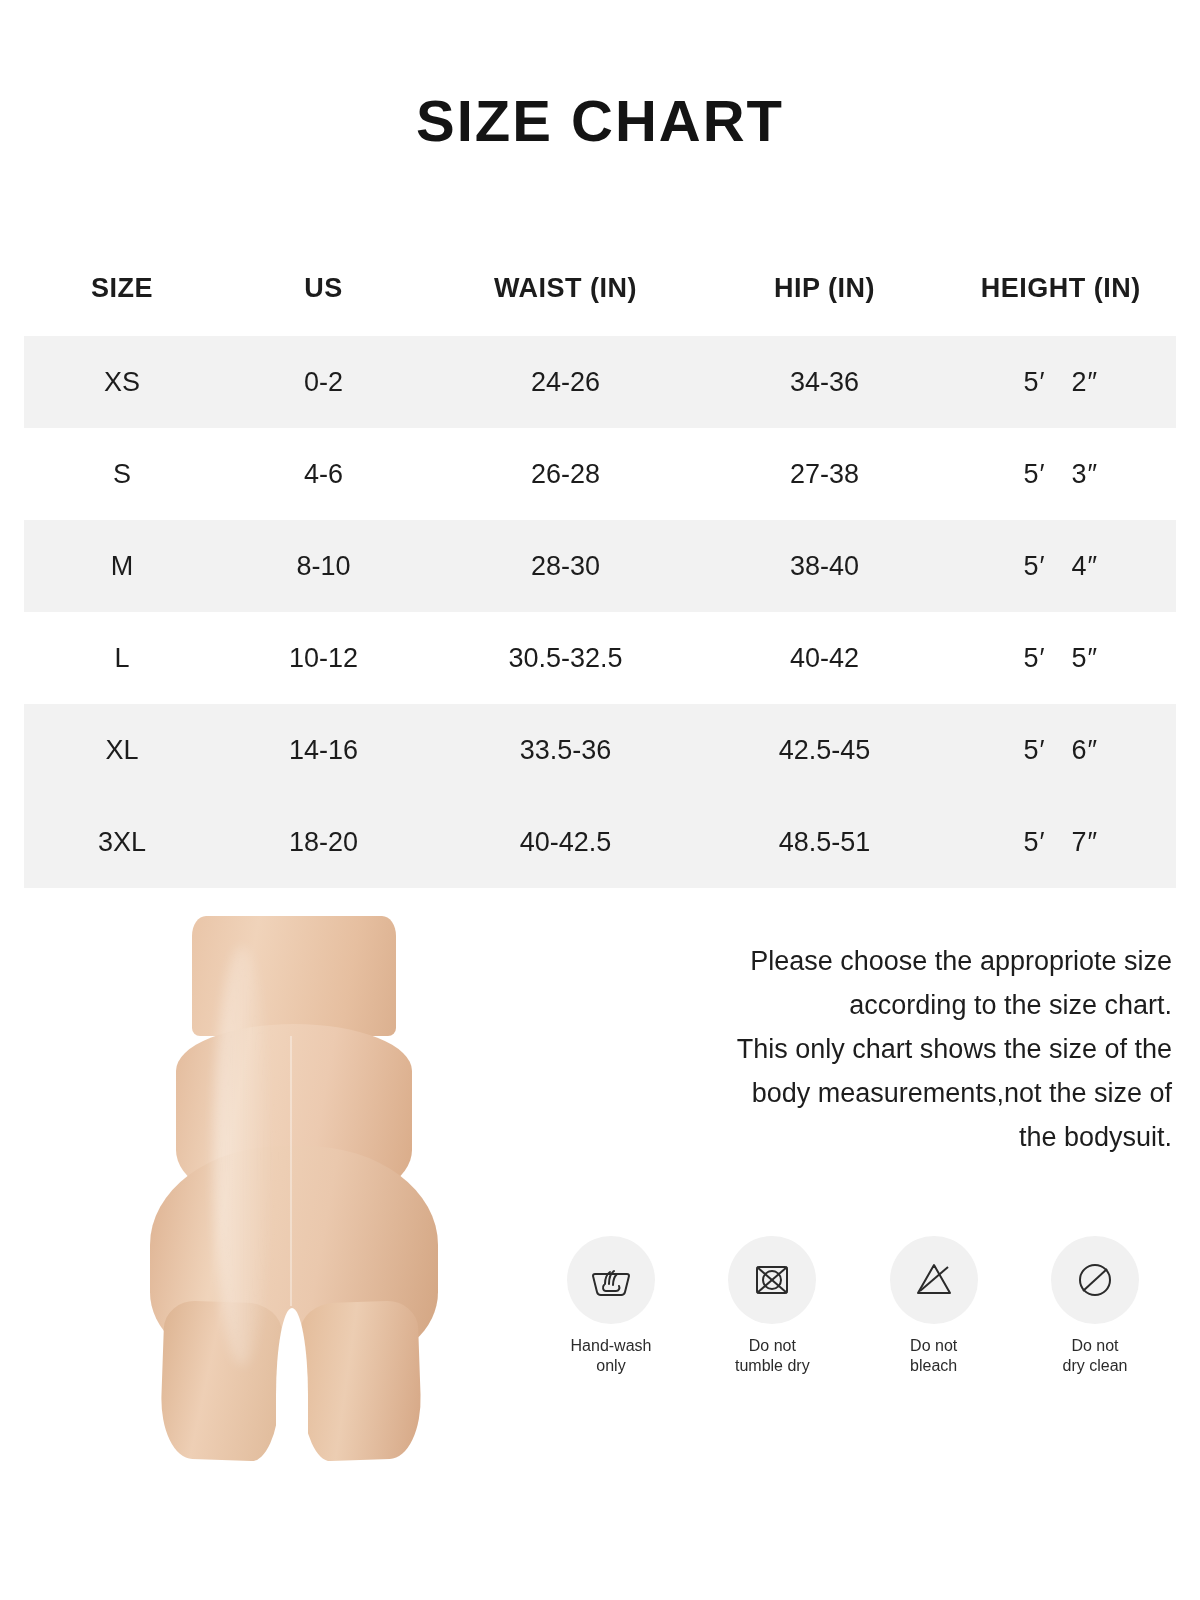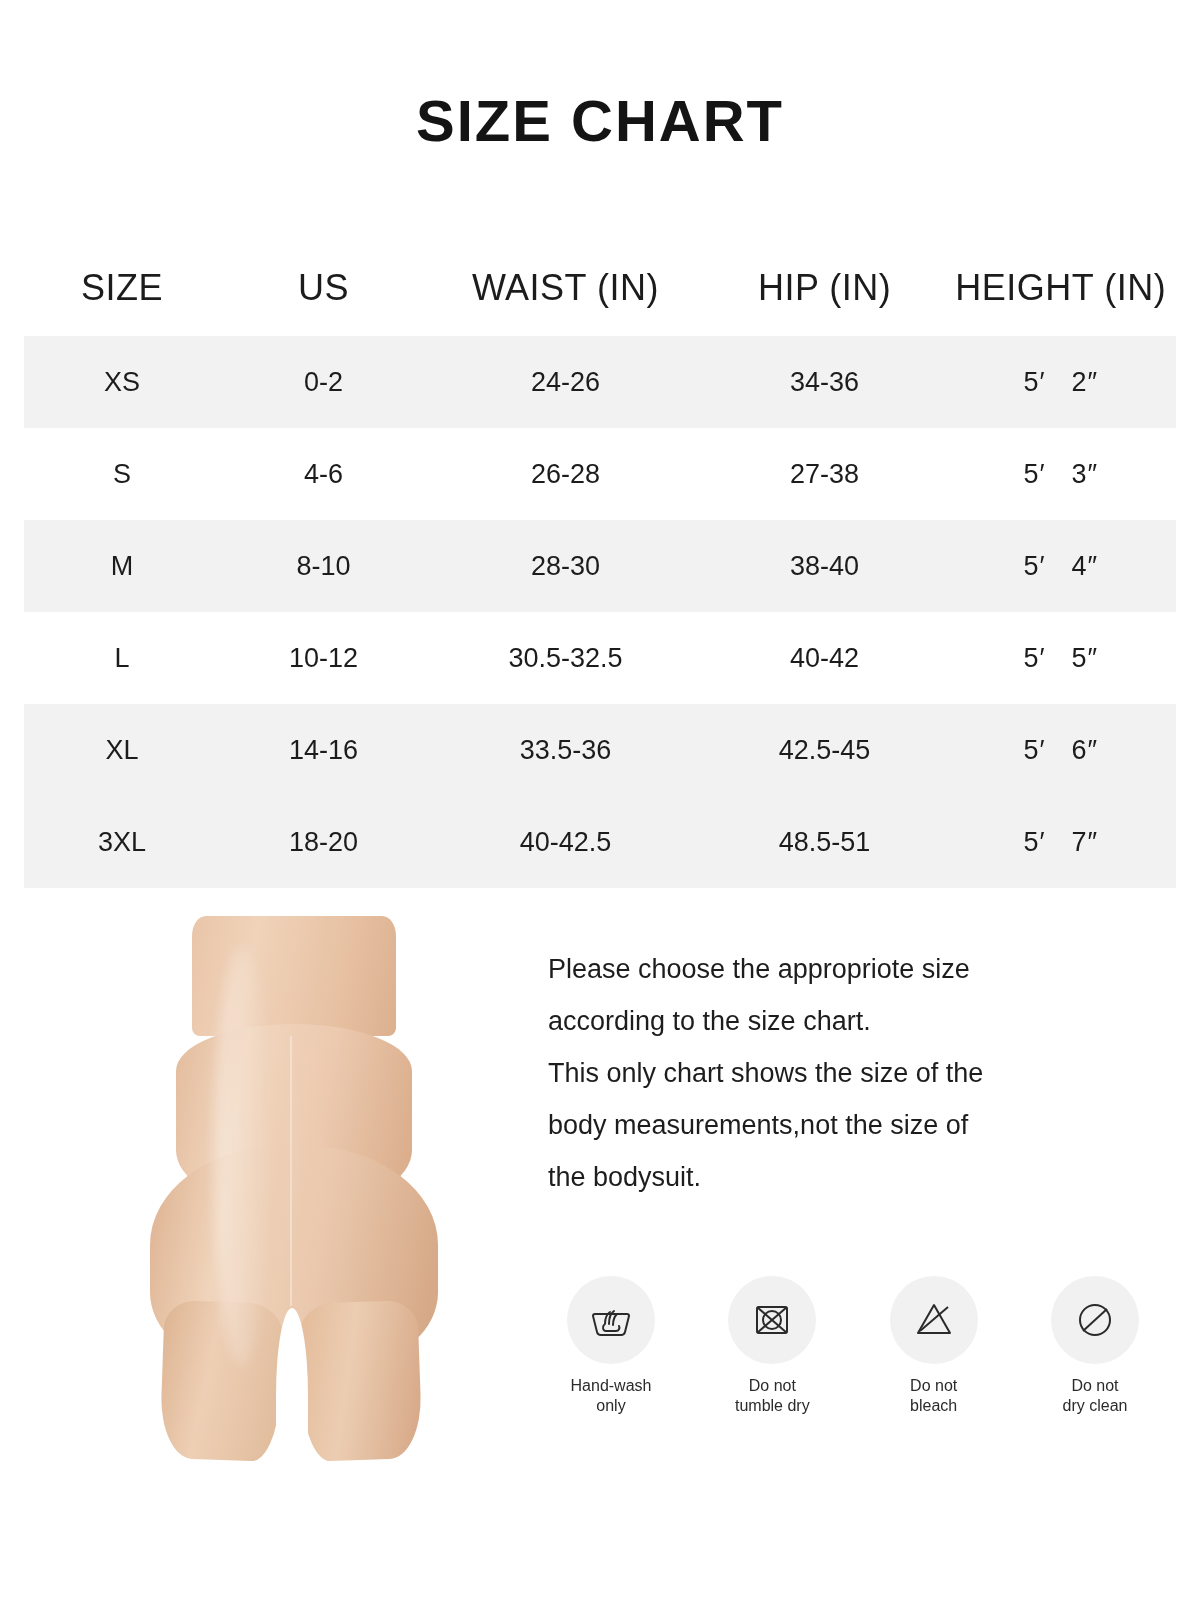--- a/index.html
+++ b/index.html
@@ -53,22 +53,22 @@
   table.size-table td {
     text-align: center;
     font-size: 27px;
     color: #1c1c1c;
     padding: 0;
     height: 92px;
     vertical-align: middle;
     font-weight: normal;
   }
   table.size-table thead th {
-    font-weight: normal;
-    font-size: 36px;
+    font-weight: bold;
+    font-size: 27px;
     letter-spacing: 0.5px;
     background: #ffffff;
     height: 96px;
   }
   table.size-table tbody tr.odd td {
     background: #f2f2f2;
   }
   table.size-table tbody tr.even td {
     background: #ffffff;
   }
@@ -104,21 +104,21 @@
     flex: 1;
     padding-left: 32px;
     padding-top: 32px;
     box-sizing: border-box;
   }
   .note {
     font-size: 27px;
     line-height: 1.48;
     color: #1d1d1d;
   }
-  .note p { margin: 12px; }
+  .note p { margin: 4px; text-align: right; }
 
   
   .care-row {
     display: flex;
     margin-top: 78px;
     gap: 0;
     justify-content: space-between;
     padding-right: 6px;
   }
   .care-item {

